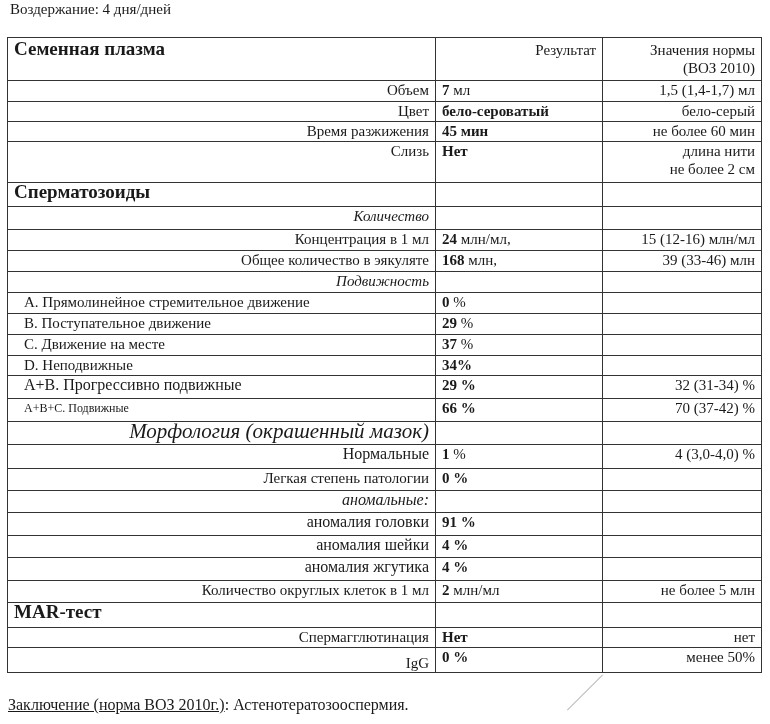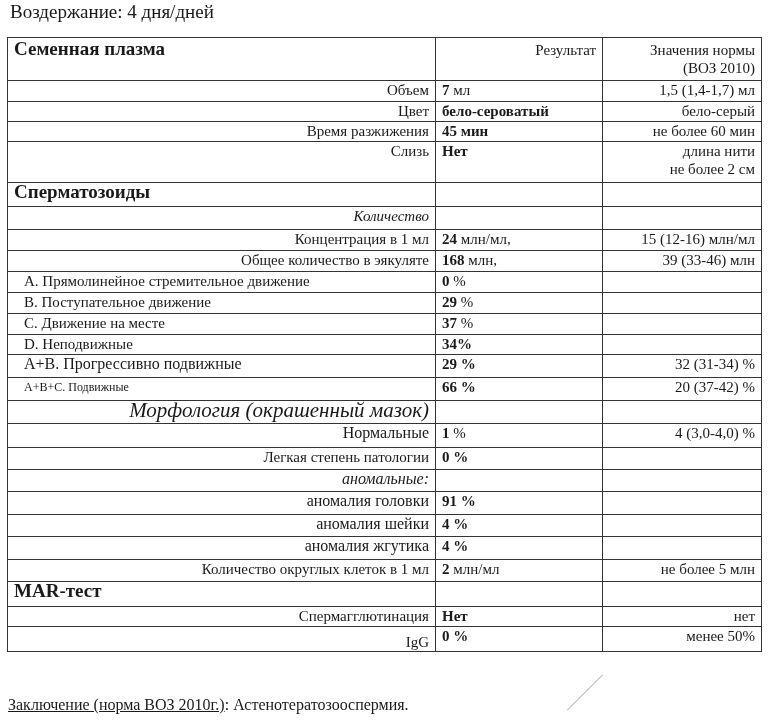--- a/index.html
+++ b/index.html
@@ -1,18 +1,18 @@
 <!DOCTYPE html>
 <html><head>
 <meta charset="utf-8">
 <style>
   html, body { margin:0; padding:0; background:#fff; }
   body { width:770px; height:724px; position:relative; overflow:hidden;
          font-family:"Liberation Serif", serif; color:#1a1a1a; }
-  .abst { position:absolute; left:10px; top:1px; font-size:19px; }
+  .abst { position:absolute; left:10px; top:1px; font-size:15px; }
   table.rep { position:absolute; left:7px; top:37px; width:754px;
               border-collapse:collapse; table-layout:fixed; font-size:15px; }
   table.rep td { border:1.3px solid #333; padding:0 6px; line-height:18px; vertical-align:top; }
   col.c1 { width:428px; } col.c2 { width:167px; } col.c3 { width:159px; }
   .sec { font-weight:bold; font-size:19px; text-align:left; }
   .r { text-align:right; }
   .l { text-align:left; padding-left:16px !important; }
   .it { font-style:italic; text-align:right; }
   .c { text-align:right; }
   .concl { position:absolute; left:8px; top:696px; font-size:16px; }
@@ -79,20 +79,25 @@
       <td class="r">Концентрация в 1 мл</td>
       <td><b>24</b><span> млн/мл,</span></td>
       <td class="c">15 (12-16) млн/мл</td>
     </tr>
     <tr style="height:21px">
       <td class="r">Общее количество в эякуляте</td>
       <td><b>168</b><span> млн,</span></td>
       <td class="c">39 (33-46) млн</td>
     </tr>
     <tr style="height:21px">
+      <td class="it">Подвижность</td>
+        <td></td>
+        <td></td>
+    </tr>
+    <tr style="height:21px">
       <td class="l">A. Прямолинейное стремительное движение</td>
       <td><b>0</b><span> %</span></td>
       <td class="c"></td>
     </tr>
     <tr style="height:21px">
       <td class="l">B. Поступательное движение</td>
       <td><b>29</b><span> %</span></td>
       <td class="c"></td>
     </tr>
     <tr style="height:21px">
@@ -106,21 +111,21 @@
       <td class="c"></td>
     </tr>
     <tr style="height:23px">
       <td class="l" style="font-size:16px">A+B. Прогрессивно подвижные</td>
       <td><b>29 %</b></td>
       <td class="c">32 (31-34) %</td>
     </tr>
     <tr style="height:23px">
       <td class="l" style="font-size:12px">A+B+C. Подвижные</td>
       <td><b>66 %</b></td>
-      <td class="c">20 (37-42) %</td>
+      <td class="c">70 (37-42) %</td>
     </tr>
     <tr style="height:23px">
       <td class="it" style="font-size:21px">Морфология (окрашенный мазок)</td>
         <td></td>
         <td></td>
     </tr>
     <tr style="height:24px">
       <td class="r" style="font-size:16px">Нормальные</td>
       <td><b>1</b><span> %</span></td>
       <td class="c">4 (3,0-4,0) %</td>

